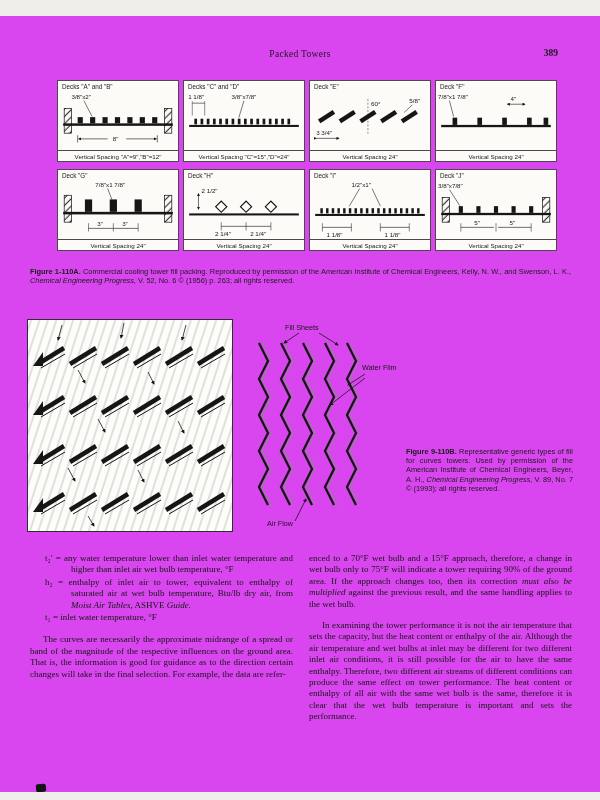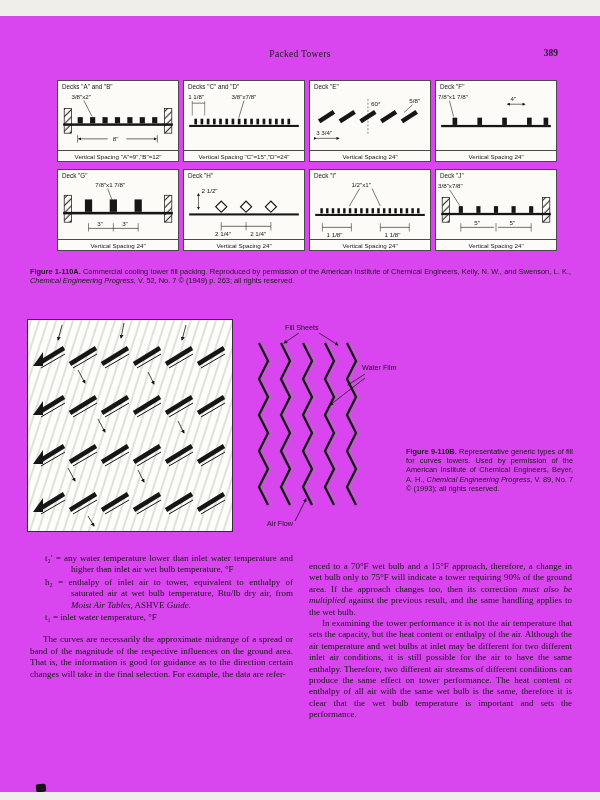--- a/index.html
+++ b/index.html
@@ -22,22 +22,22 @@
   .illus-left{position:absolute;left:27px;top:303px;width:206px;height:213px;border:1px solid #2e2e2e;background:#fdfdfa}
   .illus-left svg{display:block;width:100%;height:100%}
   .illus-right{position:absolute;left:243px;top:303px;width:162px;height:215px}
   .illus-right svg{display:block;width:100%;height:100%}
   .col{position:absolute;top:537px;width:263px;font:9px/11.4px "Liberation Serif","DejaVu Serif",serif;text-align:justify;color:#161616}
   #colL{left:30px}
   #colR{left:309px}
   .defs{margin-left:15px;margin-bottom:11px}
   .def{padding-left:26px;text-indent:-26px;margin-bottom:1px}
   .def i,.col i{font-style:italic}
-  .para{text-indent:13px;margin-top:0}
-  .nofirst{margin-top:8px;text-indent:0}
+  .para{text-indent:13px;margin-top:10px}
+  .nofirst{margin-top:0;text-indent:0}
   .scan-mark{position:absolute;left:36px;top:768px;width:10px;height:8px;background:#141414;border-radius:2px;transform:rotate(-6deg)}
 </style>
 </head>
 <body>
 
 <svg width="0" height="0" style="position:absolute" aria-hidden="true">
   <defs>
     <pattern id="hatch" width="5" height="5" patternUnits="userSpaceOnUse" patternTransform="rotate(45)">
       <line x1="2" y1="0" x2="2" y2="5" stroke="#333" stroke-width="1.1"></line>
     </pattern>
@@ -246,21 +246,21 @@
         <line x1="24" y1="46" x2="56" y2="46" stroke="#161616" stroke-width="0.6"></line>
         <line x1="60" y1="46" x2="92" y2="46" stroke="#161616" stroke-width="0.6"></line>
         <text x="37" y="44" font-size="6">5"</text>
         <text x="71" y="44" font-size="6">5"</text>
       </svg>
       <div class="panel-spacing">Vertical Spacing 24"</div>
     </div>
   </div>
 
   <div class="cap" id="capA">
-    <b>Figure 1-110A.</b><span> Commercial cooling tower fill packing. Reproduced by permission of the American Institute of Chemical Engineers, Kelly, N. W., and Swenson, L. K., </span><i>Chemical Engineering Progress,</i><span> V. 52, No. 7 © (1949) p. 263; all rights reserved.</span>
+    <b>Figure 1-110A.</b><span> Commercial cooling tower fill packing. Reproduced by permission of the American Institute of Chemical Engineers, Kelly, N. W., and Swenson, L. K., </span><i>Chemical Engineering Progress,</i><span> V. 52, No. 6 © (1956) p. 263; all rights reserved.</span>
   </div>
 
   <div class="illus-left">
     <svg viewBox="0 0 204 211">
       <rect x="0" y="0" width="204" height="211" fill="url(#rain)" opacity="0.5"></rect>
       <line x1="34" y1="5" x2="30" y2="20" stroke="#161616" stroke-width="0.8" marker-end="url(#arr)"></line>
       <line x1="96" y1="3" x2="93" y2="18" stroke="#161616" stroke-width="0.8" marker-end="url(#arr)"></line>
       <line x1="158" y1="5" x2="154" y2="20" stroke="#161616" stroke-width="0.8" marker-end="url(#arr)"></line>
 
       <polygon points="5,46 15,32 15,46" fill="#161616"></polygon>

